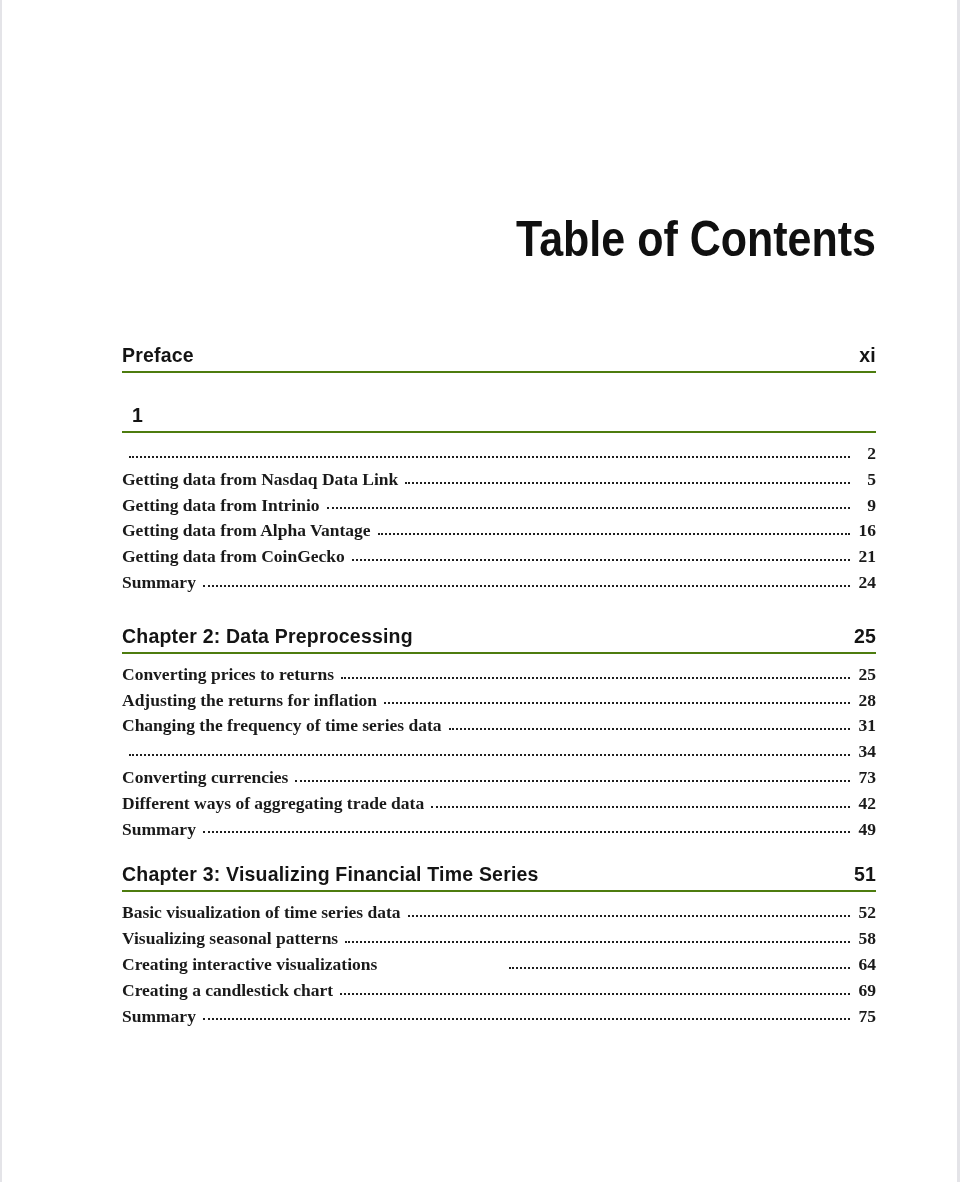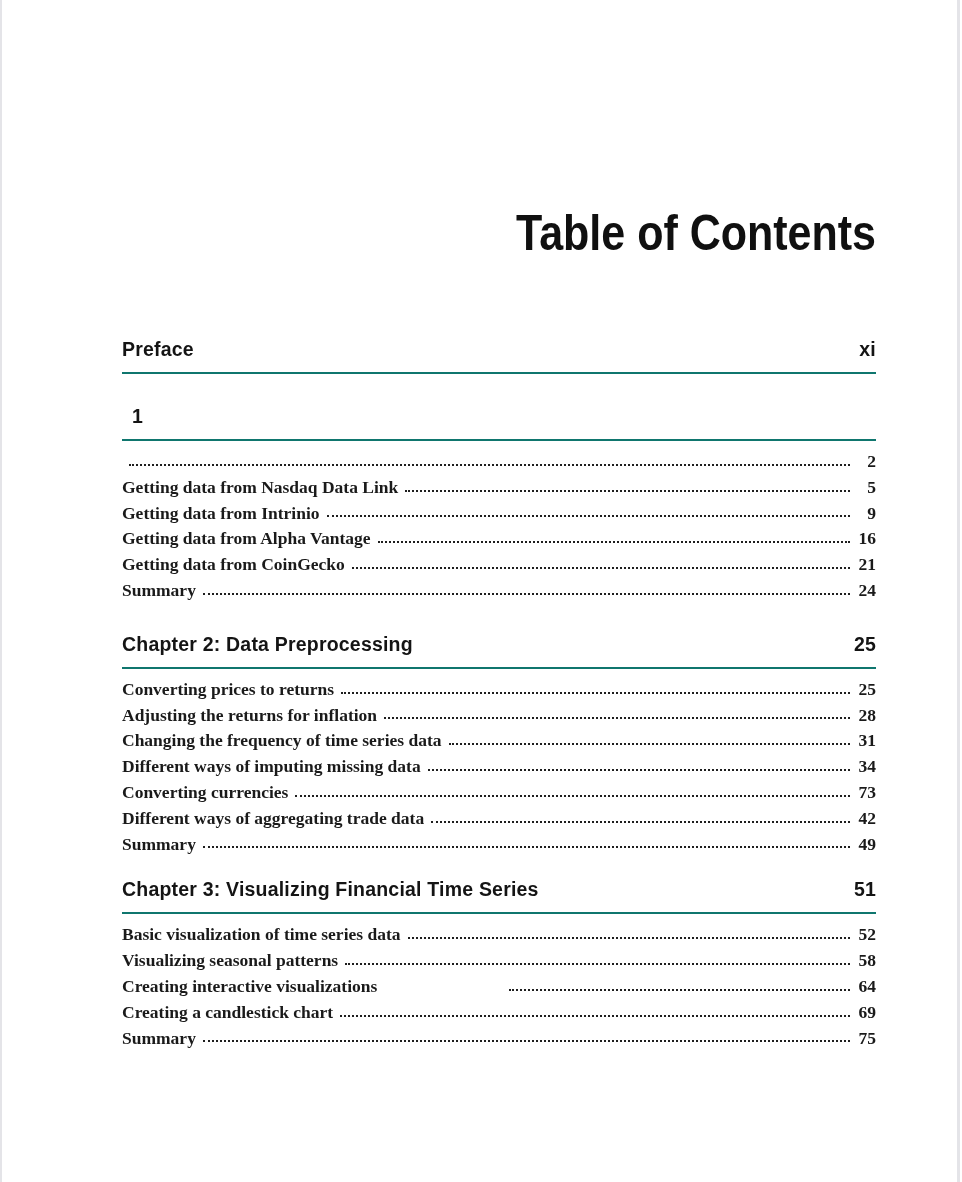--- a/index.html
+++ b/index.html
@@ -18,21 +18,21 @@
     top: 0;
     height: 1182px;
     background: #e4e4e8;
   }
   .page-edge.left  { left: 0; width: 2px; }
   .page-edge.right { left: 957px; width: 3px; }
 
   .content {
     position: absolute;
     left: 122px;
-    top: 2px;
+    top: 8px;
     width: 754px;
   }
 
   .title {
     margin: 0;
     padding-top: 202px;
     height: 260px;
     text-align: right;
     font-family: "Liberation Sans", sans-serif;
     font-weight: bold;
@@ -54,22 +54,22 @@
   .section-heading {
     display: flex;
     justify-content: space-between;
     align-items: baseline;
     font-family: "Liberation Sans", sans-serif;
     font-weight: bold;
     font-size: 19.5px;
     line-height: 22px;
     letter-spacing: 0.2px;
     color: #141414;
-    border-bottom: 2px solid #0f766e;
-    padding-bottom: 12px;
+    border-bottom: 2px solid #4d7c0f;
+    padding-bottom: 5px;
   }
   .section-heading .hpage { padding-left: 10px; }
 
   .entries {
     list-style: none;
     margin: 8px 0 0 0;
     padding: 0;
   }
   .entry-row {
     display: flex;
@@ -173,21 +173,20 @@
     <span class="entry-page">28</span>
   </li>
 
   <li class="entry-row">
     <span class="entry-title">Changing the frequency of time series data</span>
     <span class="leader"></span>
     <span class="entry-page">31</span>
   </li>
 
   <li class="entry-row">
-    <span class="entry-title">Different ways of imputing missing data</span>
     <span class="leader"></span>
     <span class="entry-page">34</span>
   </li>
 
   <li class="entry-row">
     <span class="entry-title">Converting currencies</span>
     <span class="leader"></span>
     <span class="entry-page">73</span>
   </li>
 

